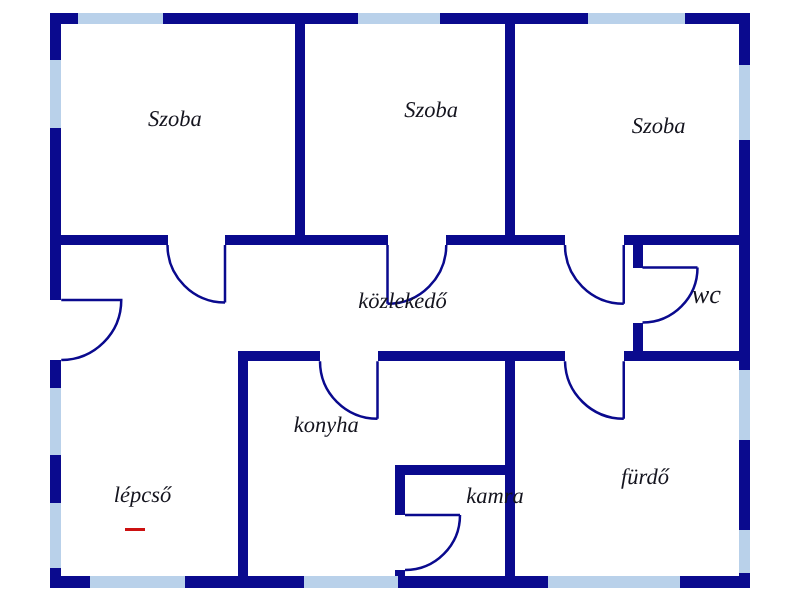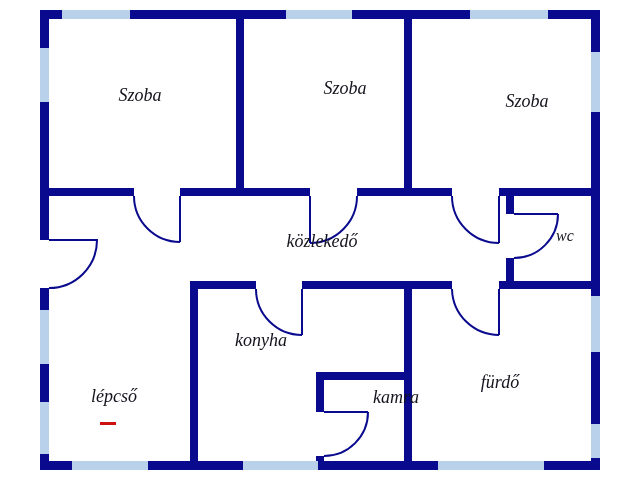--- a/index.html
+++ b/index.html
@@ -23,21 +23,21 @@
   .room-label {
     position: absolute;
     transform: translate(-50%, -50%);
     font-style: italic;
     font-size: 18px;
     color: #14141e;
     white-space: nowrap;
     user-select: none;
   }
   .room-label.small {
-    font-size: 16px;
+    font-size: 21px;
   }
 </style>
 </head>
 <body>
 
 <div id="canvas">
 
   <svg id="plan-svg" width="640" height="480" viewBox="0 0 640 480" shape-rendering="crispEdges">
 
     <g fill="#0a0a8e">
@@ -100,16 +100,16 @@
     <rect x="100" y="422" width="16" height="3" fill="#cc1111"></rect>
   </svg>
 
   <div class="room-label" style="left:140px; top:95px;">Szoba</div>
   <div class="room-label" style="left:345px; top:88px;">Szoba</div>
   <div class="room-label" style="left:527px; top:101px;">Szoba</div>
   <div class="room-label" style="left:322px; top:241px;">közlekedő</div>
   <div class="room-label small" style="left:565px; top:236px;">wc</div>
   <div class="room-label" style="left:261px; top:340px;">konyha</div>
   <div class="room-label" style="left:396px; top:397px;">kamra</div>
-  <div class="room-label" style="left:500px; top:382px;">fürdő</div>
+  <div class="room-label" style="left:516px; top:382px;">fürdő</div>
   <div class="room-label" style="left:114px; top:396px;">lépcső</div>
 
 </div>
 
 </body></html>

